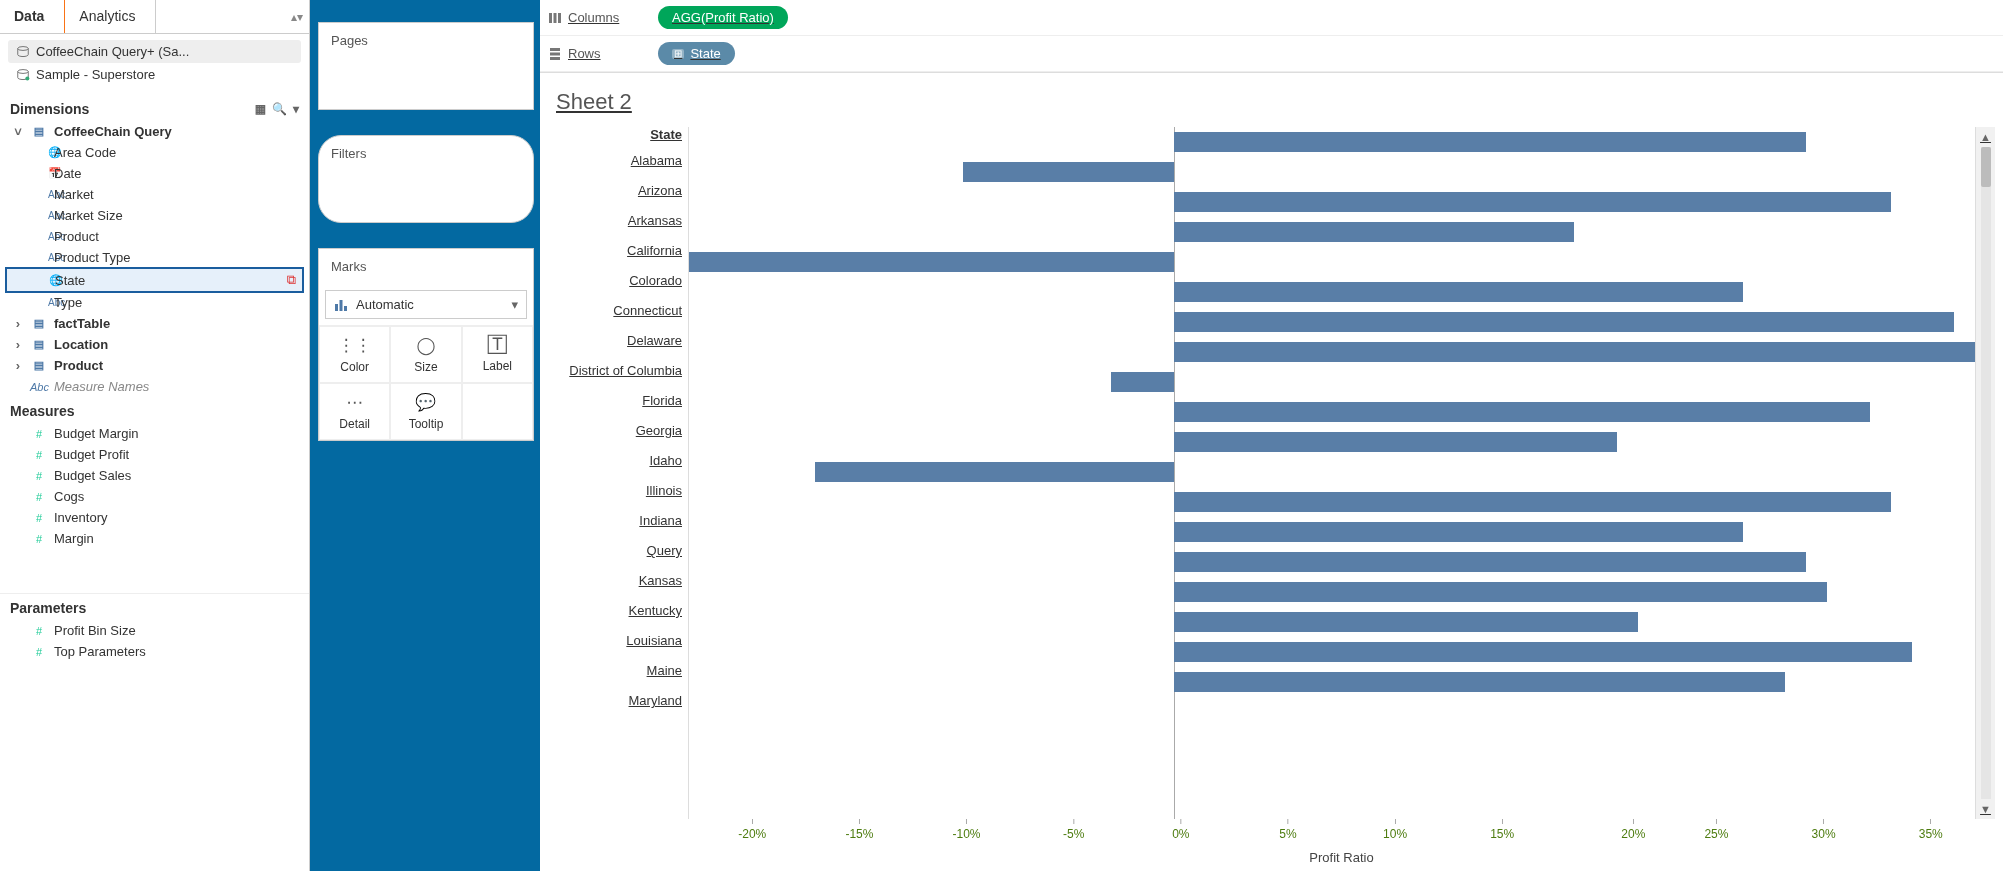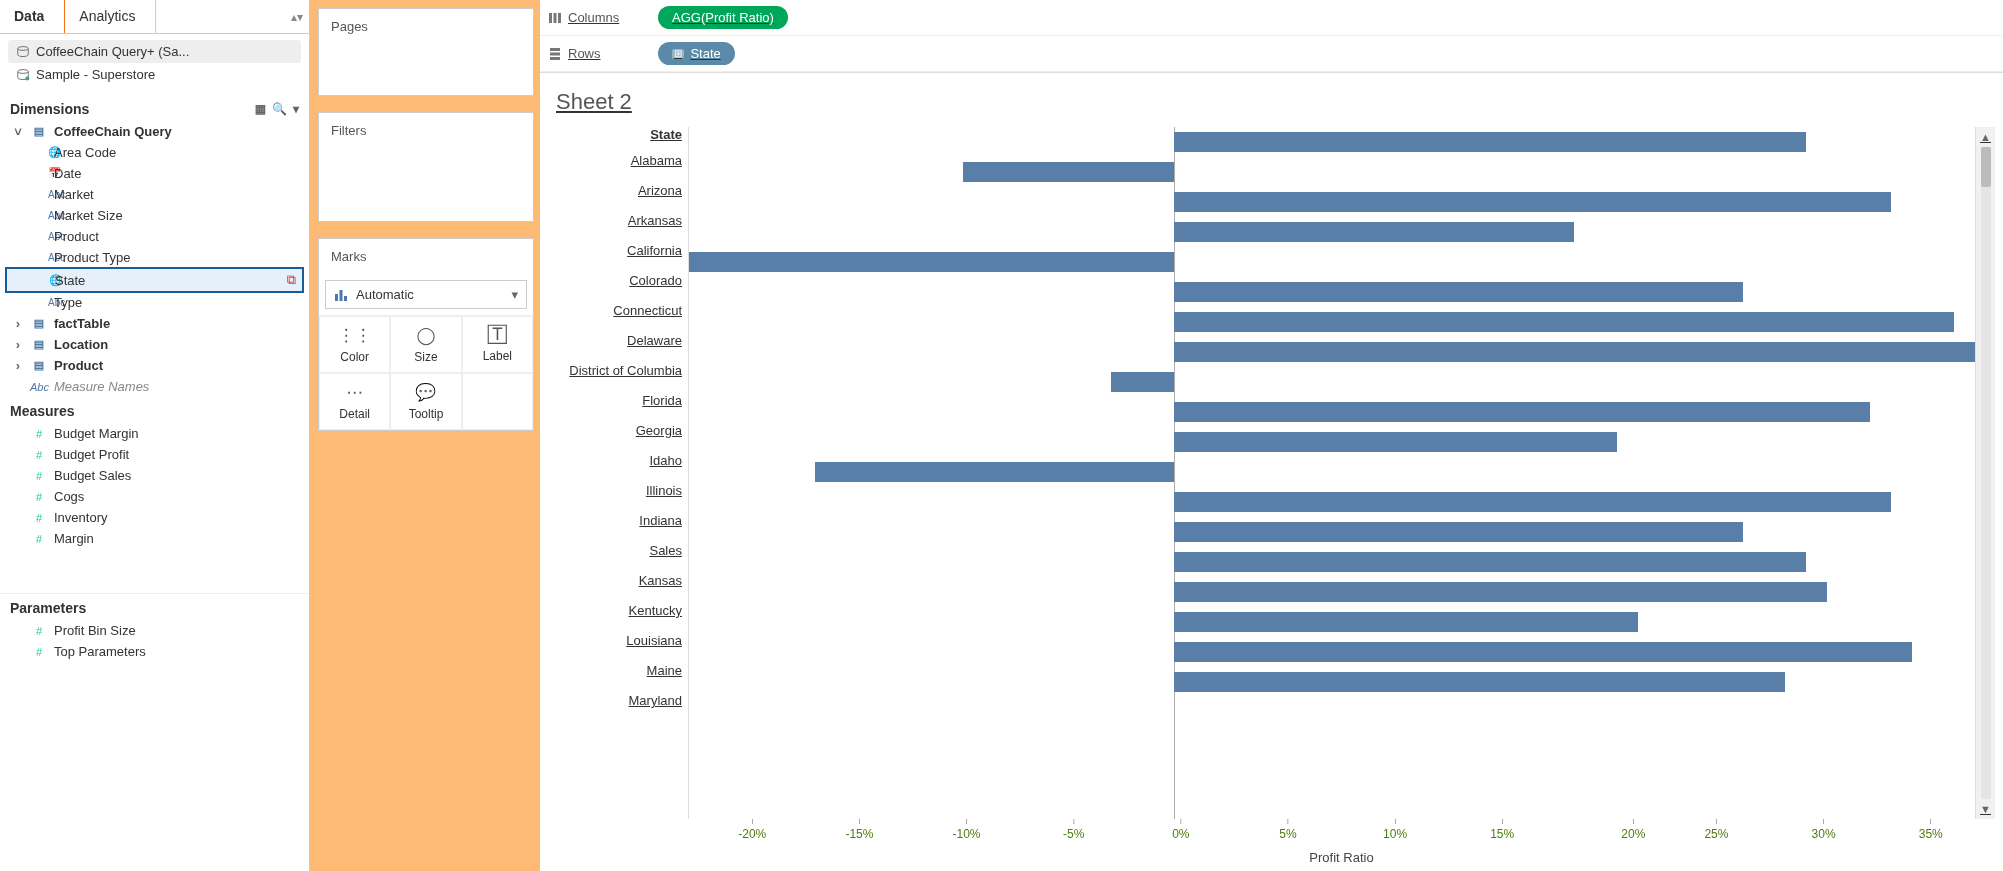--- a/index.html
+++ b/index.html
@@ -21,21 +21,21 @@
 .tree-row.bold { font-weight: bold; }
 .tree-row.italic { color: #888; font-style: italic; }
 .tree-row.sel { border: 2px solid #1a5d9e; background: #e6f0fa; margin: -1px; }
 .tree-row .expando { width: 12px; text-align:center; color:#666; }
 .tree-row .ticon { width: 18px; color: #4e79a7; font-size: 11px; text-align:center; }
 .tree-row .link-icon { margin-left: auto; color: #d33; }
 .measures-header { padding: 6px 10px 4px; font-weight: bold; font-size: 14px; border-top: 0; }
 .measures-list { overflow-y: scroll; flex: 0 0 170px; padding: 0 6px; }
 .params-header { padding: 6px 10px 4px; font-weight: bold; font-size: 14px; border-top: 1px solid #eee; }
 .params-list { padding: 0 6px; }
-.middle-panel { width: 230px; display: flex; flex-direction: column; gap: 16px; padding: 8px 6px 6px 8px; background: #fdba74; }
+.middle-panel { width: 230px; display: flex; flex-direction: column; gap: 25px; padding: 22px 6px 6px 8px; background: #0369a1; }
 .card { border: 1px solid #ccc; background: #fff; }
 .card-title { padding: 10px 12px; font-size: 13px; color: #555; }
 .marks-select { display:flex; align-items:center; gap:8px; border:1px solid #ccc; padding:6px 8px; margin:6px; font-size:13px; }
 .marks-select .ms-caret { margin-left:auto; color:#666; }
 .marks-grid { display:grid; grid-template-columns: repeat(3,1fr); border-top:1px solid #eee; }
 .marks-cell { border:1px solid #eee; padding:8px 4px; text-align:center; font-size:12px; cursor:pointer; }
 .marks-cell .mi { display:block; font-size:17px; margin-bottom:4px; color:#555; }
 .right-panel { flex: 1; display: flex; flex-direction: column; text-decoration: underline; }
 .shelves { display:flex; flex-direction:column; border-bottom:1px solid #ddd; }
 .shelf { display:flex; align-items:center; padding: 6px 8px; gap:10px; border-bottom: 1px solid #eee; }
@@ -229,21 +229,21 @@
           <span class="ticon" style="color:#2c9;">#</span>
           <span>Top Parameters</span>
         </div>
       </div>
   </div>
 
   <div class="middle-panel">
     <div class="card" style="height:88px;">
       <div class="card-title">Pages</div>
     </div>
-    <div class="card" style="height:110px;">
+    <div class="card" style="height:88px;border-radius:23px;">
       <div class="card-title">Filters</div>
     </div>
     <div class="card">
       <div class="card-title">Marks</div>
       <div class="marks-select">
         <span style="color:#4e79a7;">
           <svg width="14" height="14" viewBox="0 0 14 14">
               <rect x="1" y="6" width="3" height="7" fill="#4e79a7"></rect>
               <rect x="5.5" y="2" width="3" height="11" fill="#4e79a7"></rect>
               <rect x="10" y="8" width="3" height="5" fill="#4e79a7"></rect>
@@ -310,21 +310,21 @@
               <div class="row-label">California</div>
               <div class="row-label">Colorado</div>
               <div class="row-label">Connecticut</div>
               <div class="row-label">Delaware</div>
               <div class="row-label">District of Columbia</div>
               <div class="row-label">Florida</div>
               <div class="row-label">Georgia</div>
               <div class="row-label">Idaho</div>
               <div class="row-label">Illinois</div>
               <div class="row-label">Indiana</div>
-              <div class="row-label">Sales</div>
+              <div class="row-label">Query</div>
               <div class="row-label">Kansas</div>
               <div class="row-label">Kentucky</div>
               <div class="row-label">Louisiana</div>
               <div class="row-label">Maine</div>
               <div class="row-label">Maryland</div>
             </div>
         </div>
         <div class="bars-col">
           <div class="bars-inner" id="bars-inner">
               <div class="zero-line" style="left: 37.7049%;"></div>

